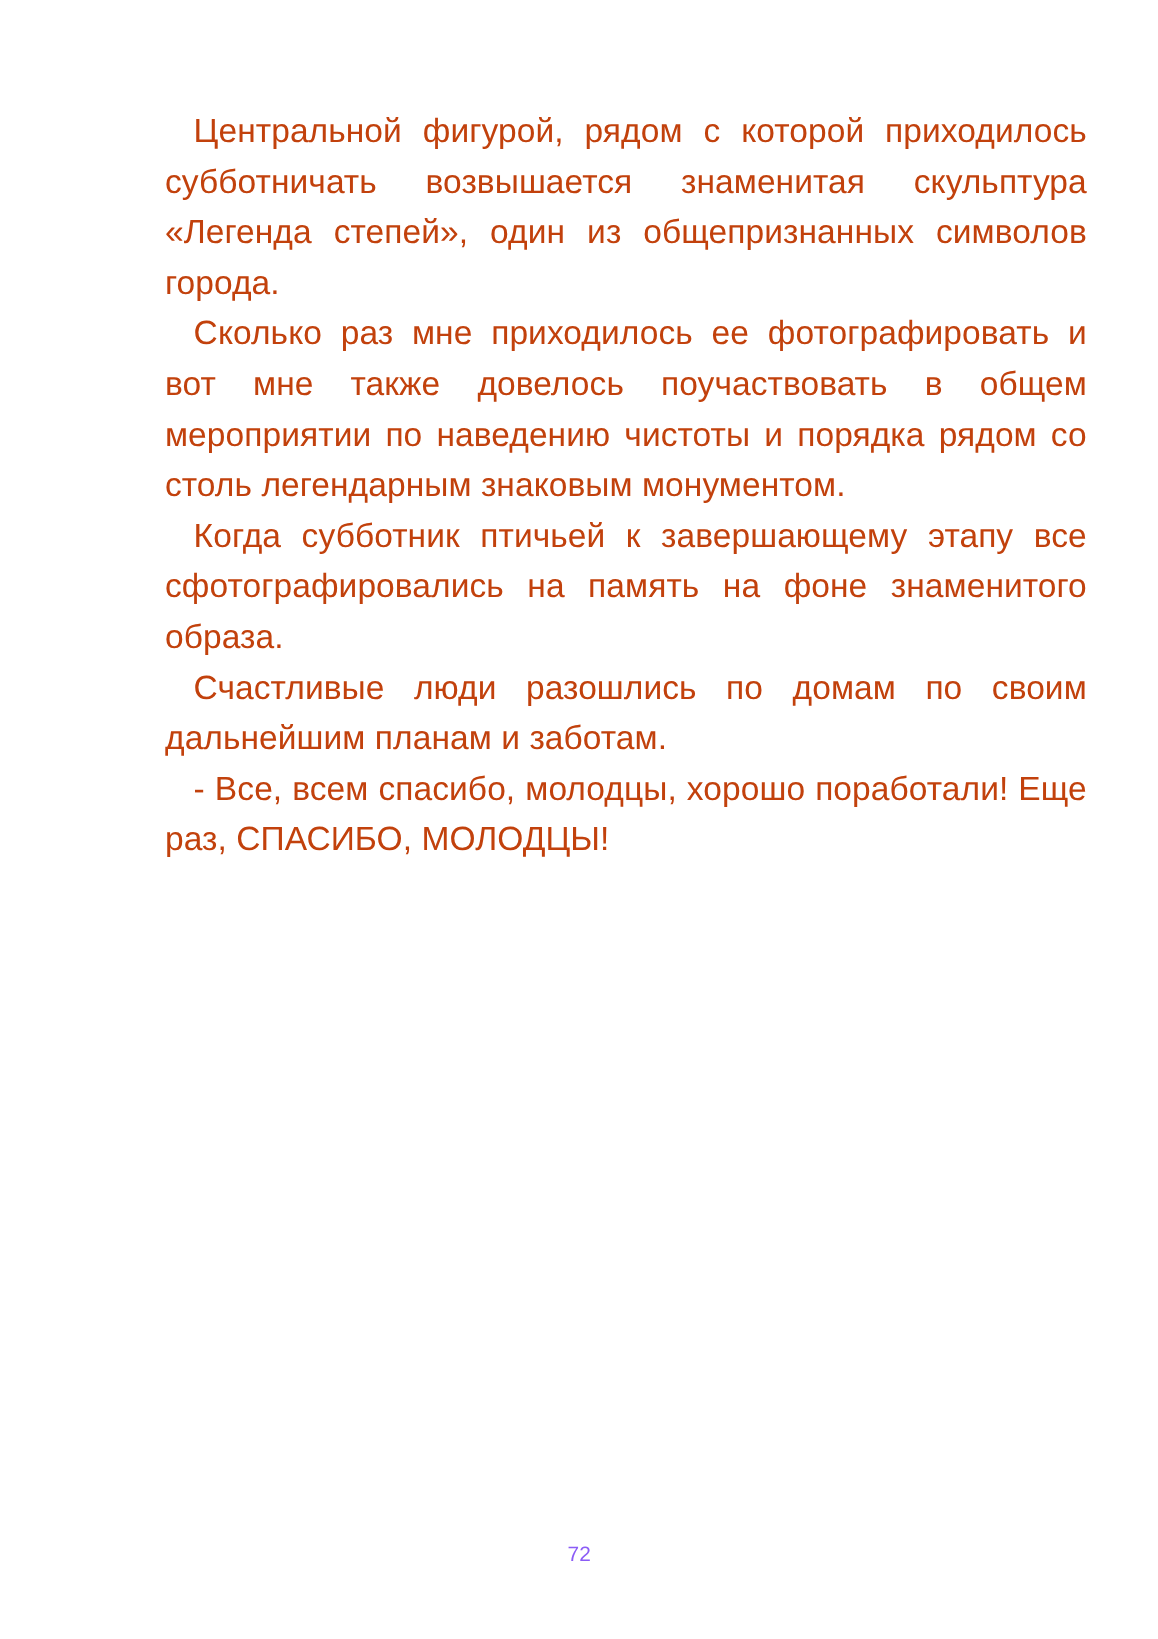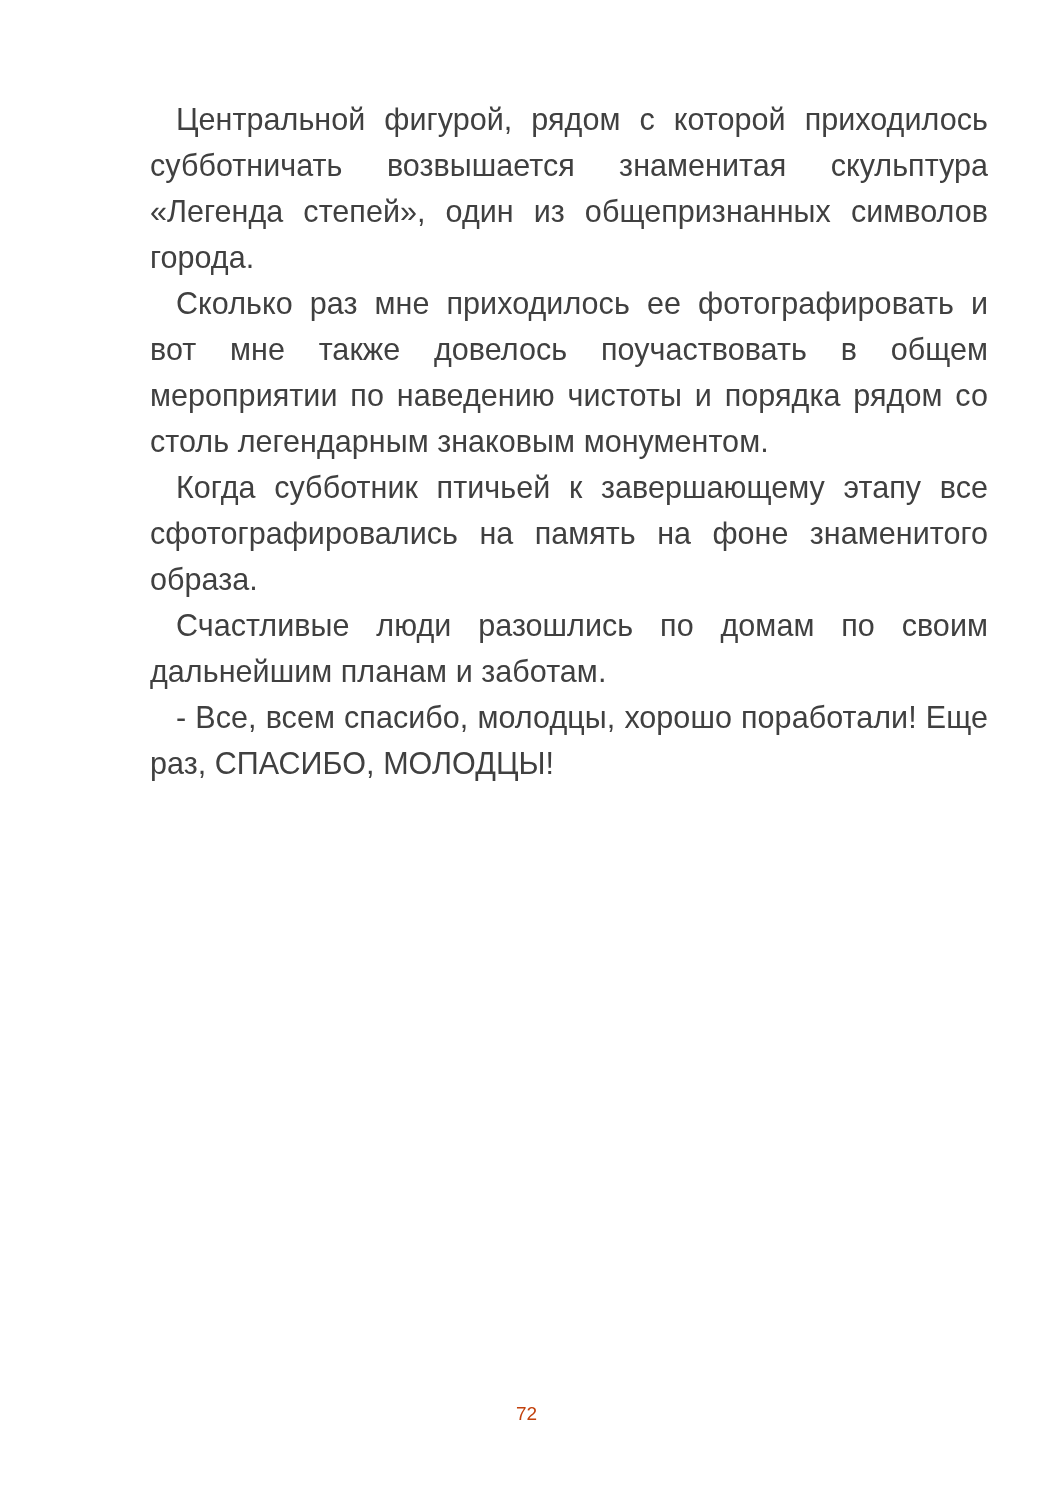--- a/index.html
+++ b/index.html
@@ -25,21 +25,21 @@
     top: 96px;
     width: 838px;
   }
 
   .para {
     margin: 0;
     padding: 0;
     font-family: "Liberation Sans", "DejaVu Sans", sans-serif;
     font-size: 30.5px;
     line-height: 46px;
-    color: #404040;
+    color: #c2410c;
     text-align: justify;
     text-justify: inter-word;
     text-indent: 26px;
     -webkit-font-smoothing: antialiased;
     letter-spacing: 0.05px;
     word-spacing: 0px;
     hyphens: none;
   }
 
   
@@ -49,21 +49,21 @@
 
   .page-number {
     position: absolute;
     left: 0;
     right: 0;
     top: 1402px;
     text-align: center;
     font-family: "Liberation Sans", "DejaVu Sans", sans-serif;
     font-size: 19px;
     line-height: 24px;
-    color: #c2410c;
+    color: #8b5cf6;
   }
 </style>
 </head>
 <body>
 
 <div class="page">
 
   <div class="text-column">
 
     <p class="para">Центральной фигурой, рядом с которой приходилось субботничать возвышается знаменитая скульптура «Легенда степей», один из общепризнанных символов города.</p>

